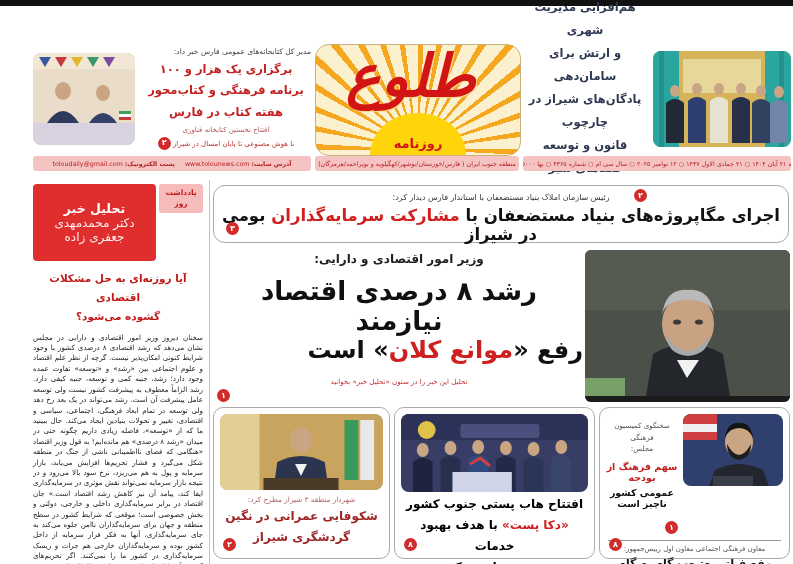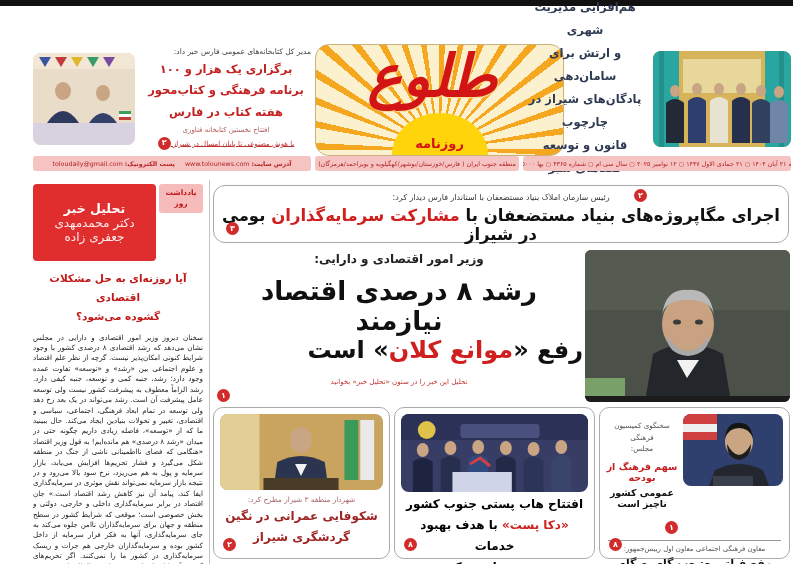--- a/index.html
+++ b/index.html
@@ -9,27 +9,27 @@
   .top-edge{left:0;top:0;width:793px;height:6px;background:#111;}
 
   
   .hdr-block{display:flex;align-items:center;gap:6px;}
   .photo{border-radius:8px;overflow:hidden;flex:0 0 auto;background:#ddd;}
   .photo svg{display:block;width:100%;height:100%;}
   .kicker{font-size:7.5px;color:#444;text-align:right;}
   .lib-text{flex:1;text-align:center;}
   .lib-head{color:#c42222;font-weight:bold;font-size:11.5px;line-height:1.85;margin-top:3px;}
   .lib-sub1{font-size:7px;color:#b05555;margin-top:3px;}
-  .lib-sub2{font-size:7px;color:#c03030;margin-top:3px;text-decoration:underline;}
+  .lib-sub2{font-size:7px;color:#c03030;margin-top:3px;}
   .gar-text{flex:1;text-align:center;}
   .gar-head{color:#2e3a52;font-weight:bold;font-size:11.5px;line-height:2.0;}
 
   
   .masthead{left:315px;top:44px;width:204px;height:110px;border:1px solid #c9b27a;border-radius:14px;overflow:hidden;
-    background:repeating-conic-gradient(from 0deg at 50% 95%, #f5a81f 0deg 3deg, #fcf1cf 3deg 10deg);padding-left:43px;}
+    background:repeating-conic-gradient(from 0deg at 50% 95%, #f5a81f 0deg 3deg, #fcf1cf 3deg 10deg);}
   .mast-title{position:absolute;top:2px;right:14px;left:0;text-align:center;font-family:"DejaVu Serif",serif;
     font-style:italic;font-weight:bold;font-size:58px;color:#d31414;line-height:1.0;text-shadow:1px 1px 0 #f8d98c;}
   .sun{position:absolute;bottom:0;left:50%;transform:translateX(-50%);width:96px;height:42px;background:#ffd40a;
     border-radius:96px 96px 0 0/84px 84px 0 0;display:flex;align-items:flex-end;justify-content:center;}
   .sun-label{font-size:13px;font-weight:bold;color:#d31414;padding-bottom:4px;}
 
   
   .pinkbar{top:156px;height:15px;background:#f6c3c3;border-radius:3px;display:flex;align-items:center;
     justify-content:center;gap:10px;color:#b52020;font-size:6.3px;white-space:nowrap;overflow:hidden;padding:0 4px;box-sizing:border-box;}
   .pinkbar b{font-weight:bold;}

